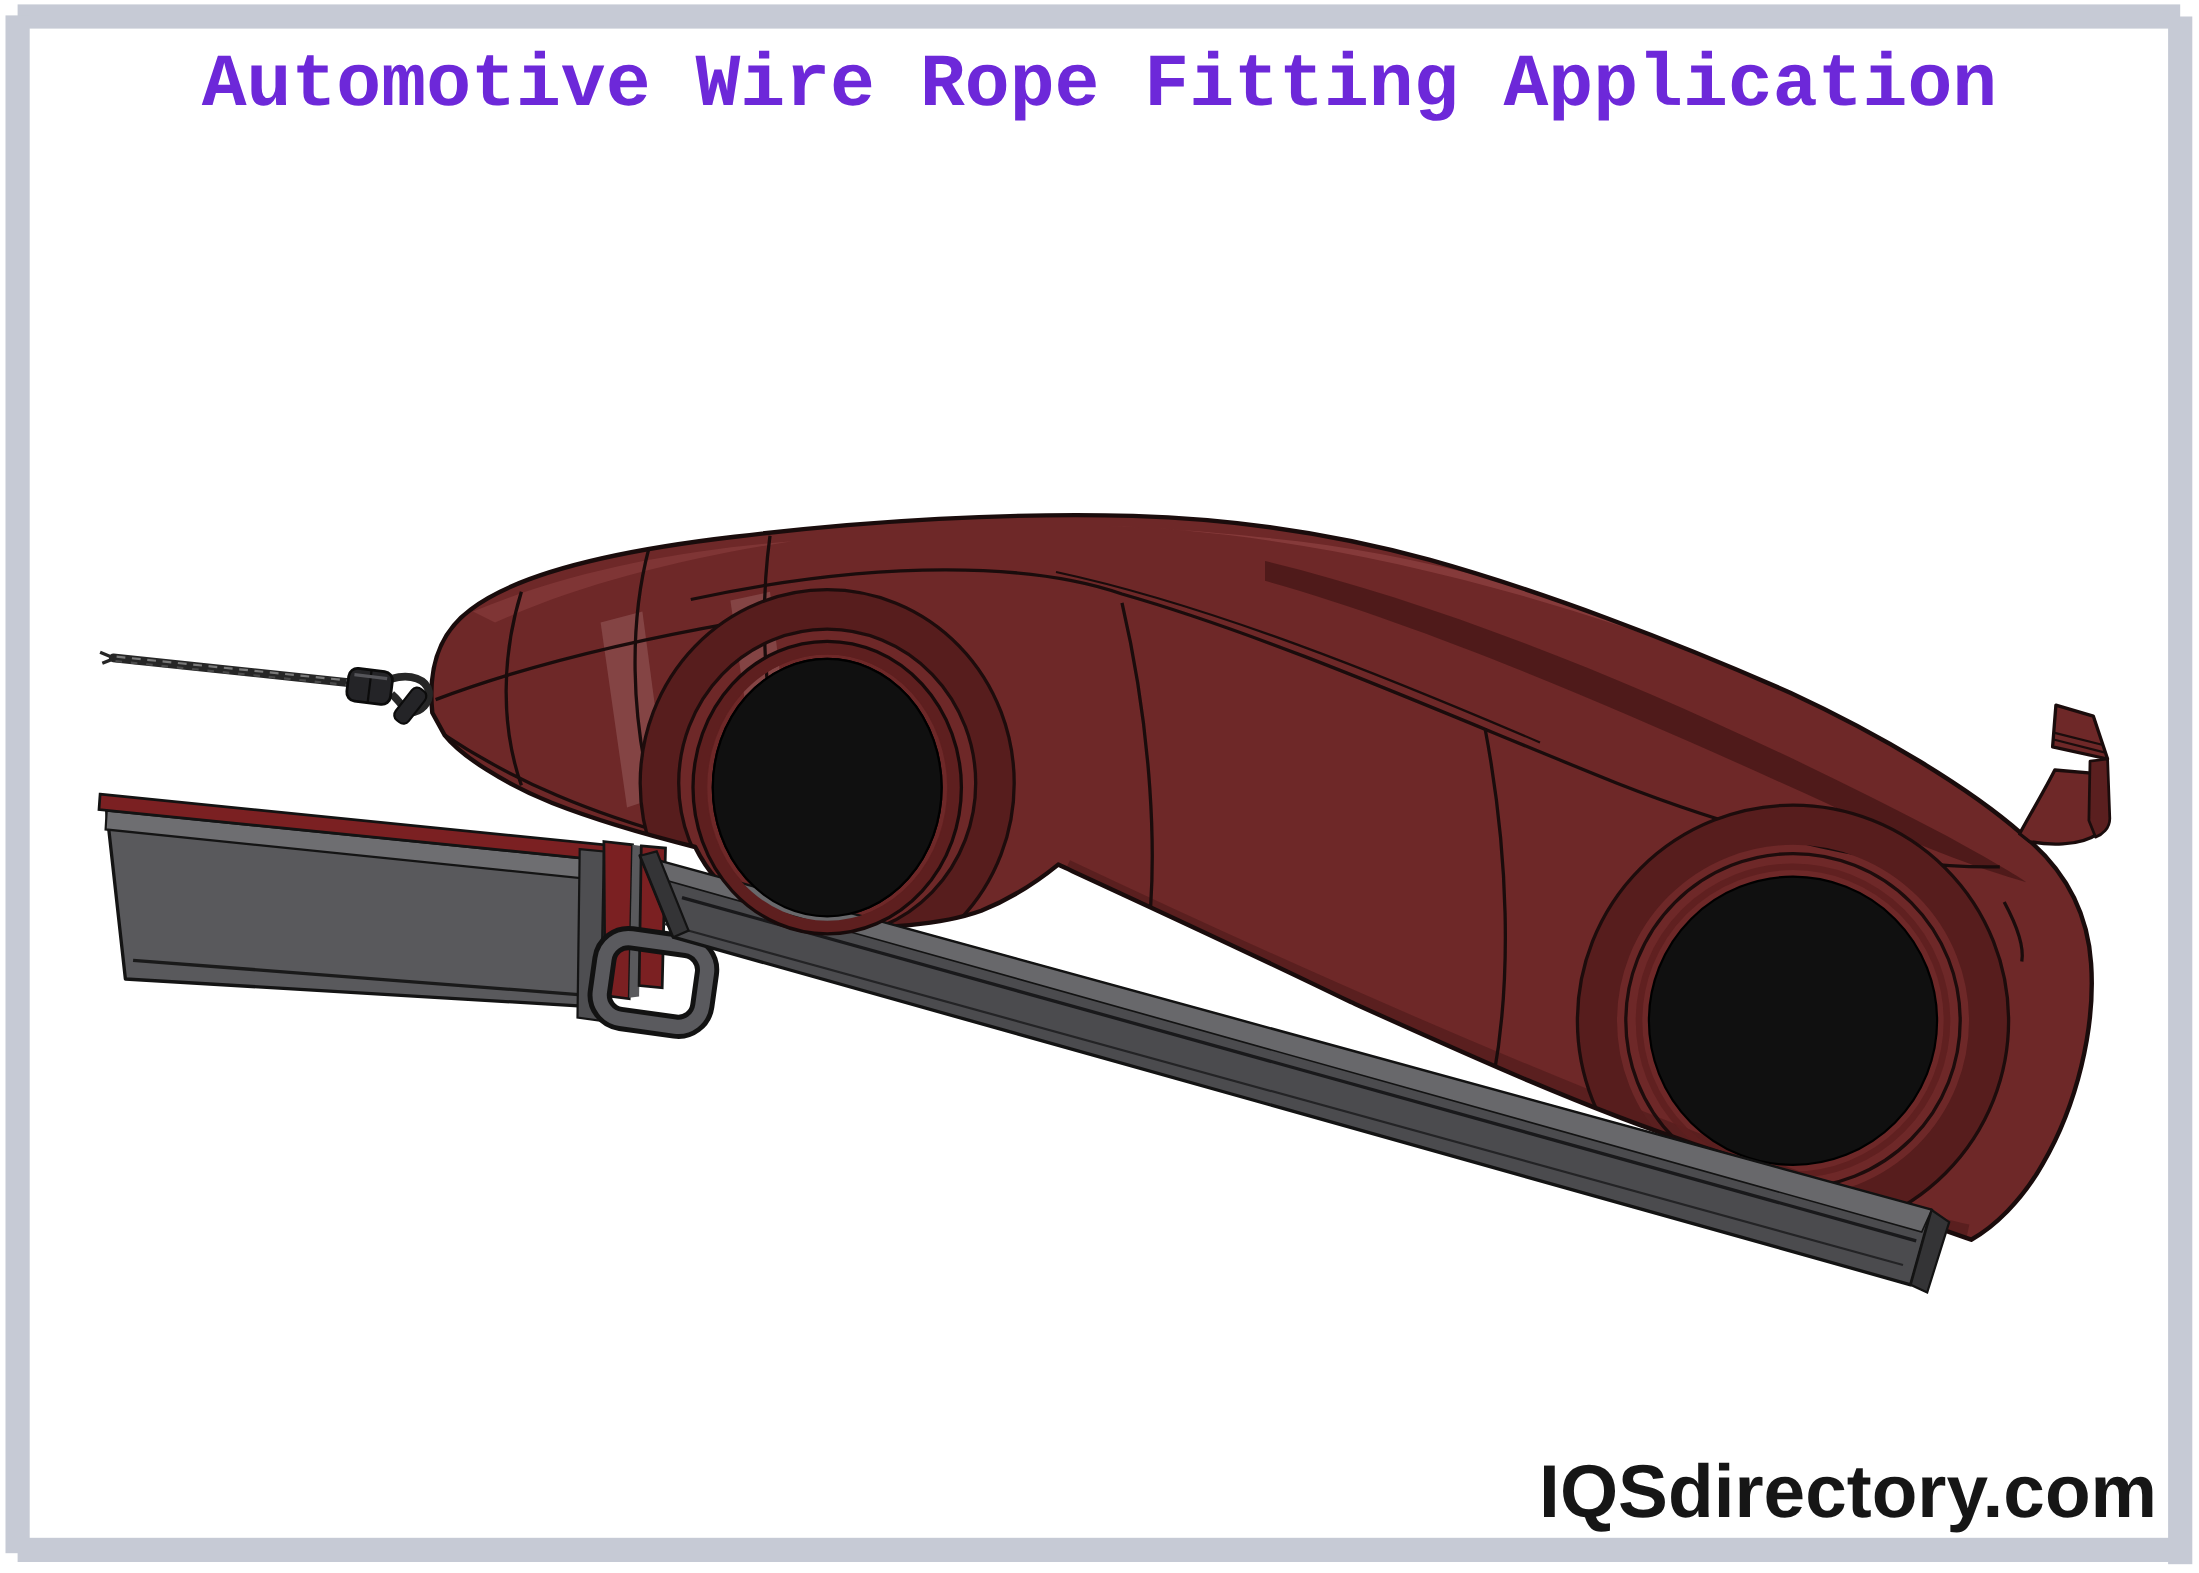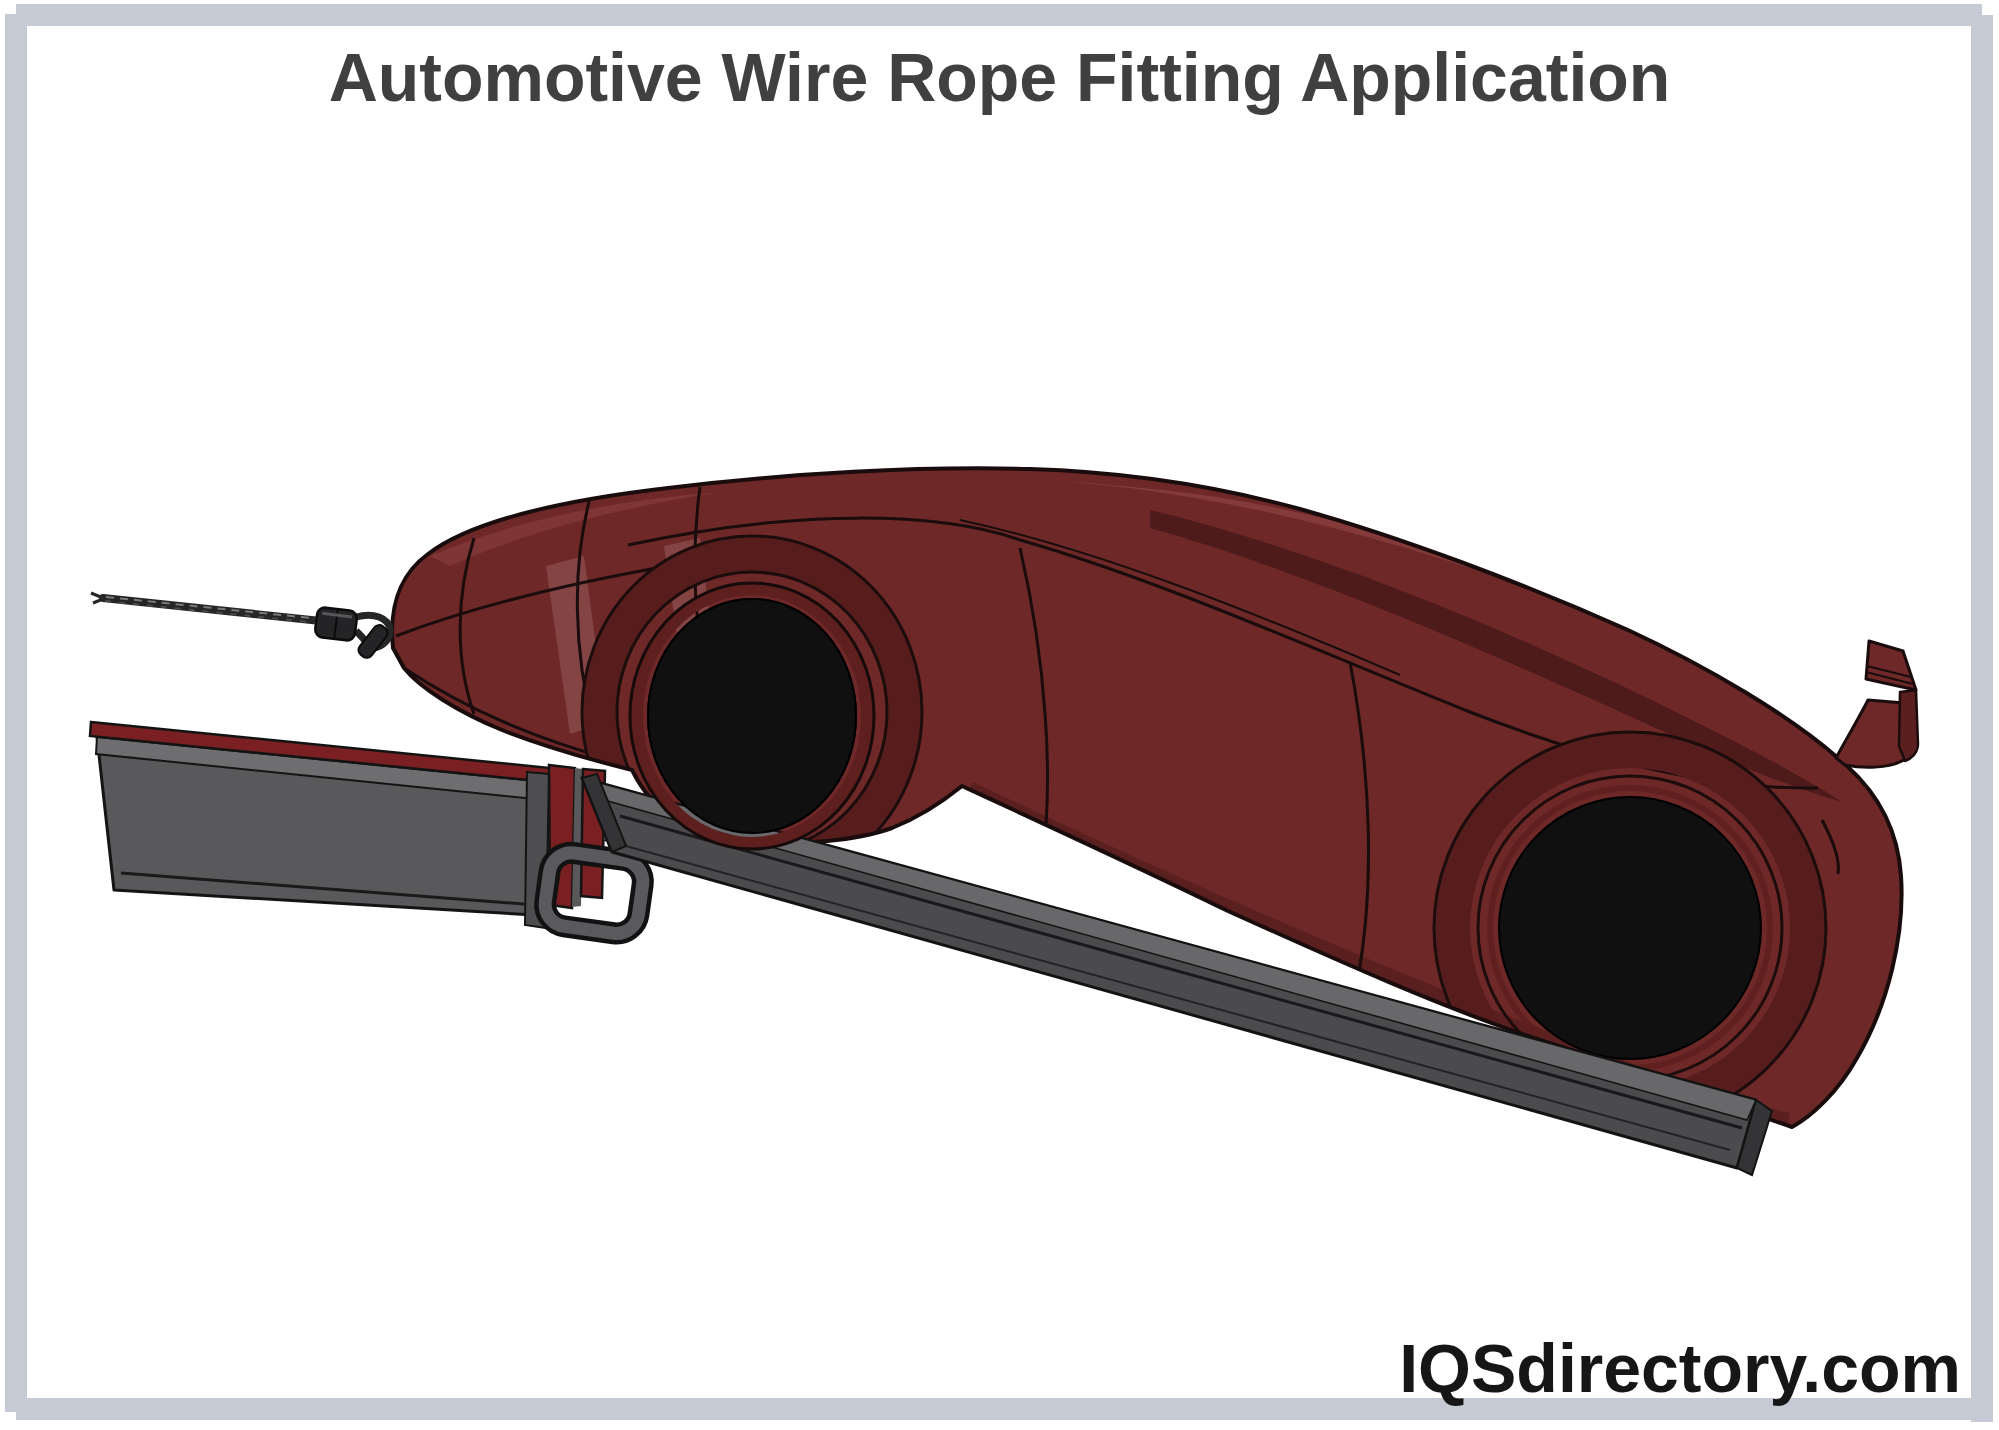--- a/index.html
+++ b/index.html
@@ -10,27 +10,28 @@
     overflow:hidden;
     font-family:"Liberation Sans", sans-serif;
   }
   .title{
     position:absolute;
     left:0;right:0;top:42px;
     text-align:center;
     font-size:68px;
     font-weight:700;
     letter-spacing:0px;
-    color:#404040;
+    color:#6d28d9;
     line-height:1.05;
+    font-family:Liberation Mono, monospace;
   }
   .watermark{
     position:absolute;
     right:38px;
-    bottom:28px;
+    bottom:40px;
     font-size:68px;
     font-weight:700;
     color:#161616;
     line-height:1;
   }
   svg.scene{position:absolute;left:0;top:0;}
 </style>
 </head>
 <body>
 

